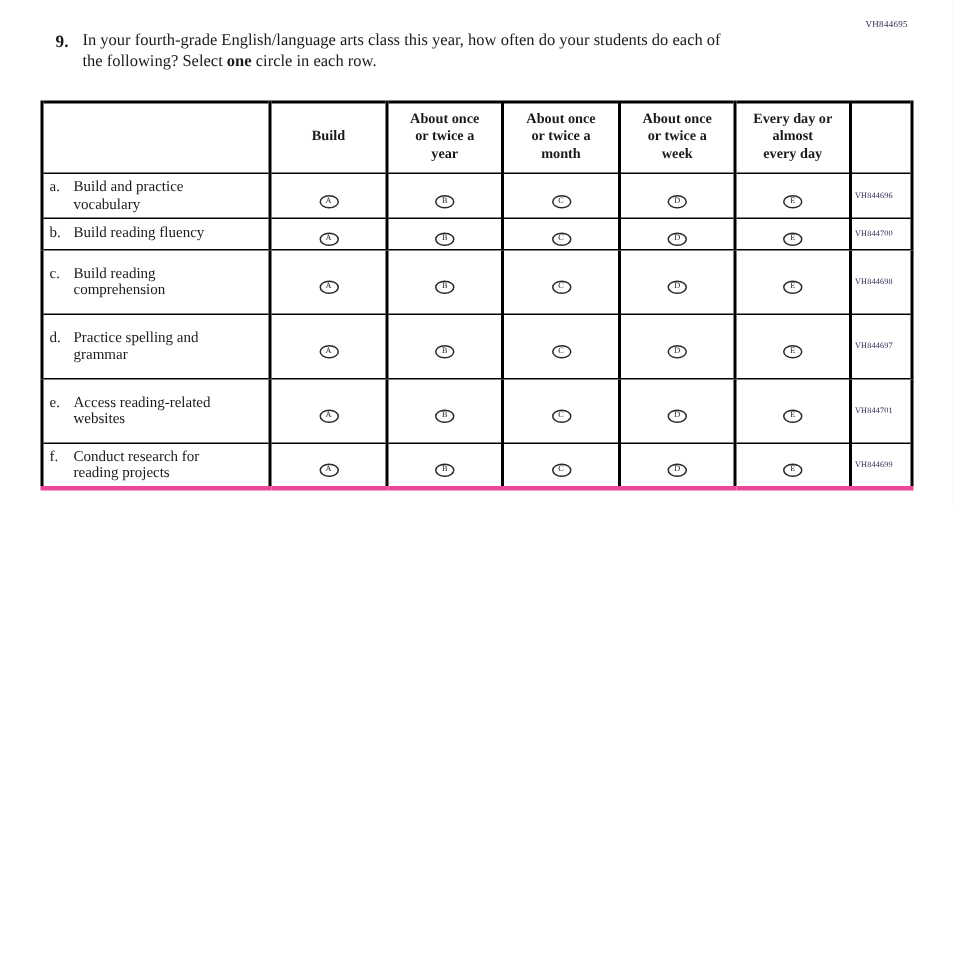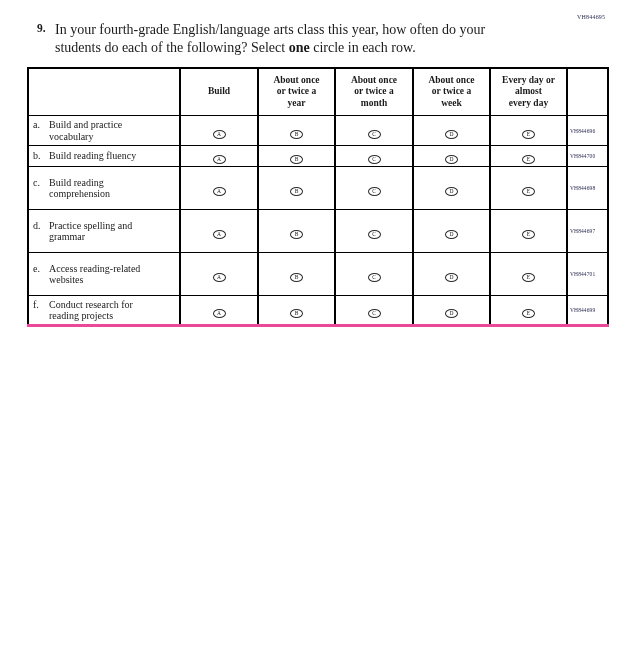--- a/index.html
+++ b/index.html
@@ -34,21 +34,21 @@
     display: flex;
   }
   .q-number {
     font-weight: bold;
     font-size: 11.5px;
     width: 18px;
     flex-shrink: 0;
     line-height: 1.25;
   }
   .q-text {
-    font-size: 14px;
+    font-size: 11px;
     width: 438px;
     line-height: 1.25;
   }
   .q-text b { font-weight: bold; }
 
   
   table.survey {
     position: absolute;
     top: 67px;
     left: 27px;

